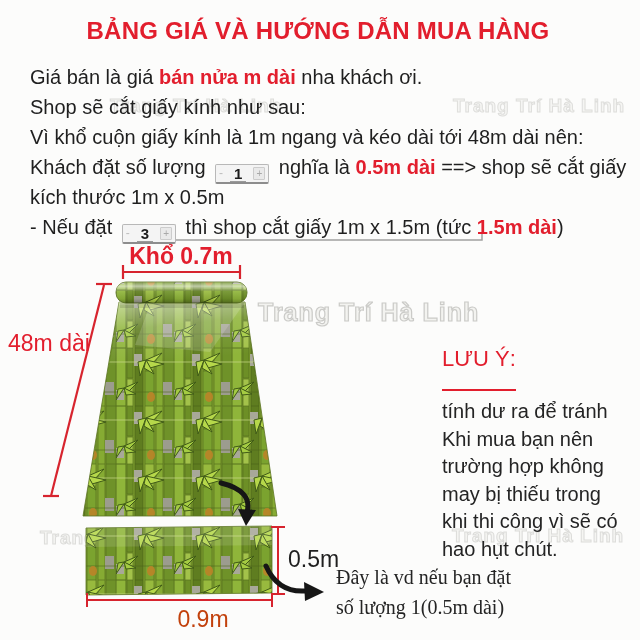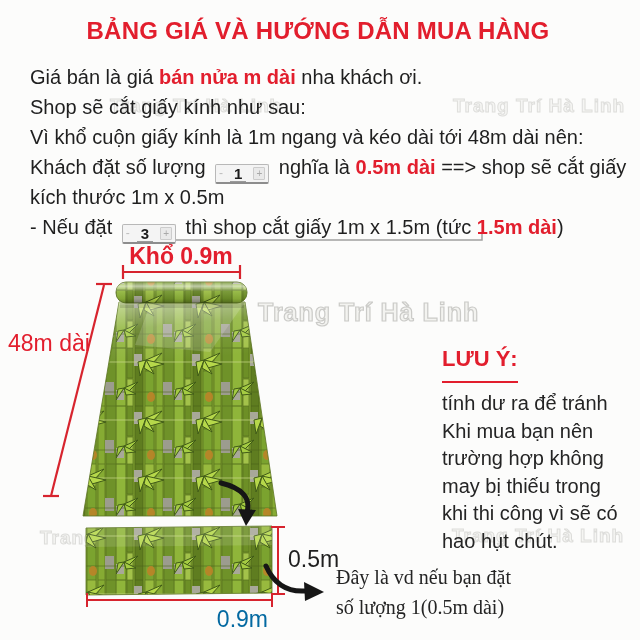--- a/index.html
+++ b/index.html
@@ -28,26 +28,26 @@
   .wm1{left:110px;top:95px;font-size:19px;opacity:.75;}
   .wm2{left:453px;top:95px;font-size:19px;opacity:.7;}
   .wm3{left:258px;top:298px;font-size:25px;opacity:.95;-webkit-text-stroke:1.2px #c9c9c6;}
   .wm4{left:452px;top:525px;font-size:19px;opacity:.75;}
   .wm5{left:40px;top:527px;font-size:19px;opacity:.75;}
 
   .label-roll-width{left:101px;top:243px;width:160px;text-align:center;font-size:23px;font-weight:bold;color:#e21e2d;}
   .label-roll-length{left:8px;top:330px;font-size:23px;font-weight:normal;color:#e21e2d;white-space:nowrap;}
 
   .note{left:442px;top:346px;width:196px;}
-  .note-heading{display:inline-block;font-size:22px;font-weight:bold;color:#e21e2d;
-                border-bottom:2.5px solid #e21e2d;padding-bottom:9px;margin-bottom:7px;}
+  .note-heading{display:inline-block;font-size:22px;font-weight:normal;color:#e21e2d;
+                border-bottom:2.5px solid #e21e2d;padding-bottom:17px;margin-bottom:7px;}
   .note-line{font-size:20px;line-height:27.5px;white-space:nowrap;color:#242424;}
 
   .label-strip-height{left:288px;top:546px;font-size:23px;color:#1f1f1f;}
-  .label-strip-width{left:138px;top:606px;width:130px;text-align:right;font-size:23px;color:#0369a1;}
+  .label-strip-width{left:138px;top:606px;width:130px;text-align:center;font-size:23px;color:#c2410c;}
 
   .example{left:336px;top:562px;font-size:20px;line-height:30px;color:#242424;white-space:nowrap;font-family:Liberation Serif, serif;}
 
   svg.gfx{left:0;top:0;width:640px;height:640px;}
 </style>
 </head>
 <body>
 
 <div class="canvas">
 
@@ -159,21 +159,21 @@
 
   <div class="abs body-text z3">
     <div class="tline"><span>Giá bán là giá </span><span class="red b">bán nửa m dài</span><span> nha khách ơi.</span></div>
     <div class="tline">Shop sẽ cắt giấy kính như sau:</div>
     <div class="tline">Vì khổ cuộn giấy kính là 1m ngang và kéo dài tới 48m dài nên:</div>
     <div class="tline"><span>Khách đặt số lượng </span><span class="stepper"><span class="minus">-</span><span class="val">1</span><span class="plus">+</span></span><span> nghĩa là </span><span class="red b">0.5m dài</span><span> ==&gt; shop sẽ cắt giấy</span></div>
     <div class="tline">kích thước 1m x 0.5m</div>
     <div class="tline"><span>- Nếu đặt </span><span class="stepper"><span class="minus">-</span><span class="val">3</span><span class="plus">+</span></span><span> thì shop cắt giấy 1m x 1.5m (tức </span><span class="red b">1.5m dài</span><span>)</span></div>
   </div>
 
-  <div class="abs label-roll-width z3">Khổ 0.9m</div>
+  <div class="abs label-roll-width z3">Khổ 0.7m</div>
   <div class="abs label-roll-length z3">48m dài</div>
   <div class="abs label-strip-height z3">0.5m</div>
   <div class="abs label-strip-width z3">0.9m</div>
 
   <div class="abs note z3">
     <div class="note-heading">LƯU Ý:</div>
     <div class="note-line">tính dư ra để tránh</div>
     <div class="note-line">Khi mua bạn nên</div>
     <div class="note-line">trường hợp không</div>
     <div class="note-line">may bị thiếu trong</div>

